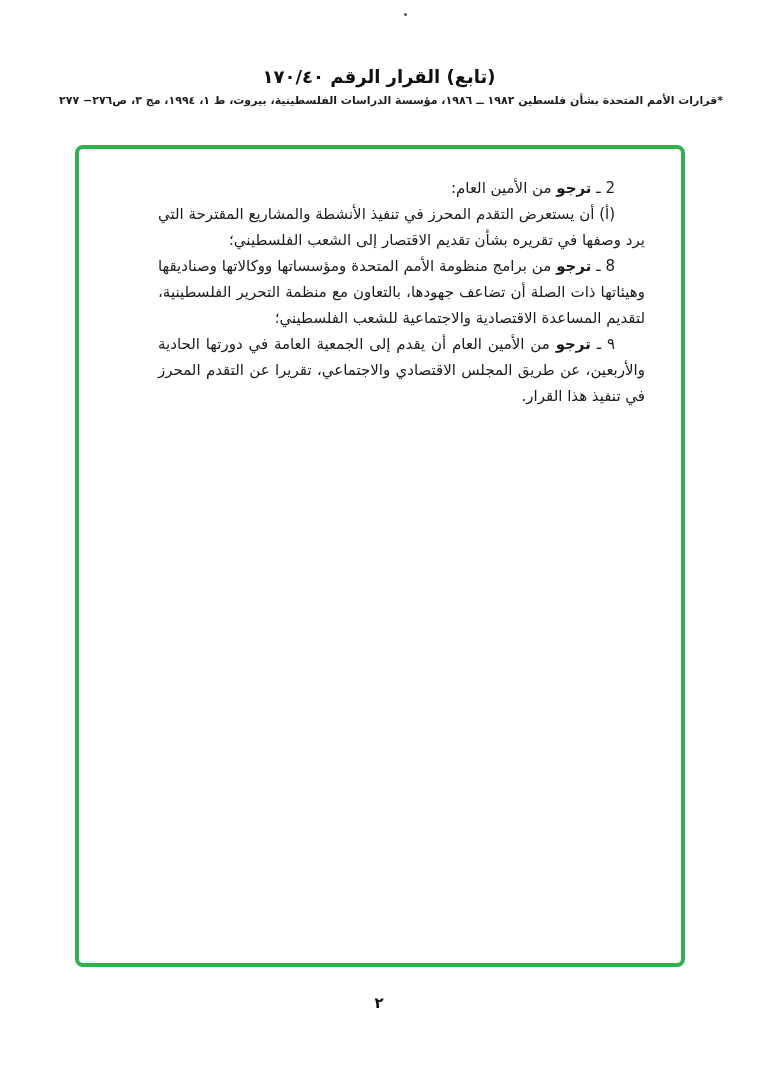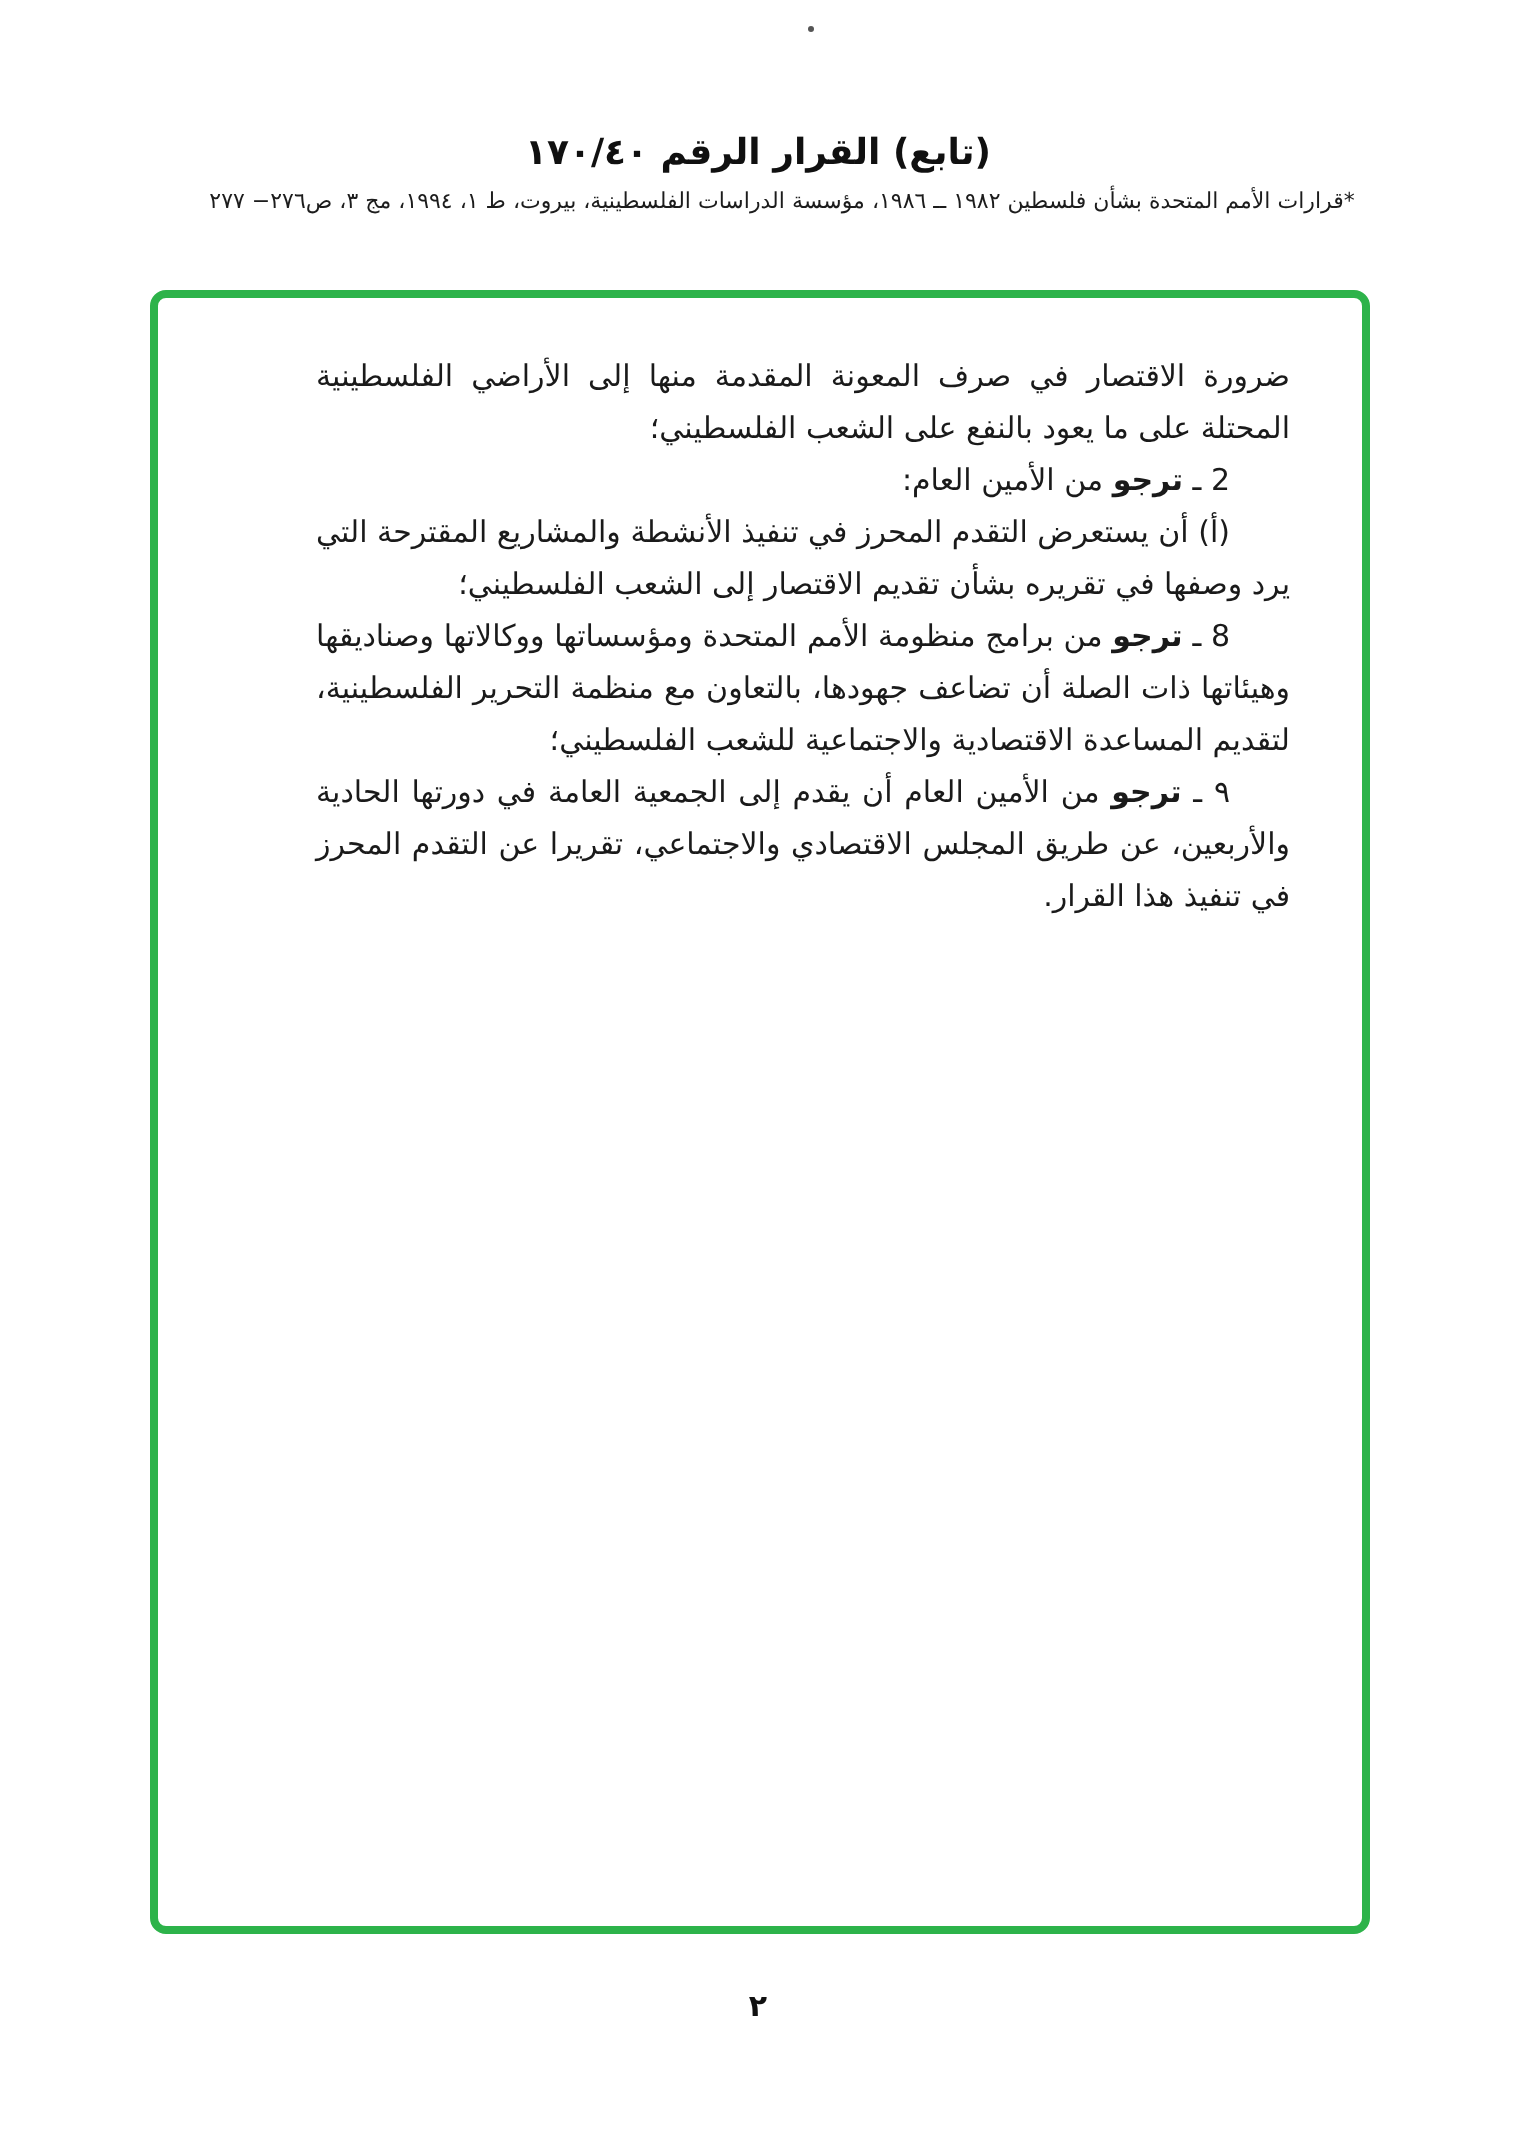--- a/index.html
+++ b/index.html
@@ -36,21 +36,21 @@
   .doc-title {
     margin: 0;
     font-size: 18px;
     font-weight: bold;
     color: #101010;
     letter-spacing: 0.5px;
   }
   .doc-source {
     margin-top: 7px;
     font-size: 11px;
-    font-weight: normal;
+    font-weight: bold;
     color: #1c1c1c;
     white-space: nowrap;
     padding-left: 24px;
   }
   .green-frame {
     position: absolute;
     top: 145px;
     left: 75px;
     width: 610px;
     height: 822px;
@@ -96,21 +96,20 @@
 
   <div class="scan-speck"></div>
 
   <header class="doc-header">
     <h1 class="doc-title">(تابع) القرار الرقم ١٧٠/٤٠</h1>
     <div class="doc-source">*قرارات الأمم المتحدة بشأن فلسطين ١٩٨٢ ــ ١٩٨٦، مؤسسة الدراسات الفلسطينية، بيروت، ط ١، ١٩٩٤، مج ٣، ص٢٧٦− ٢٧٧</div>
   </header>
 
   <div class="green-frame" style="border-color: rgb(45, 179, 74);">
     <div class="text-block">
-        <p class="para"><span>ضرورة الاقتصار في صرف المعونة المقدمة منها إلى الأراضي الفلسطينية المحتلة على ما يعود بالنفع على الشعب الفلسطيني؛</span></p>
         <p class="para indent"><span>2 ـ </span><span class="bold">ترجو</span><span> من الأمين العام:</span></p>
         <p class="para indent"><span>(أ) أن يستعرض التقدم المحرز في تنفيذ الأنشطة والمشاريع المقترحة التي يرد وصفها في تقريره بشأن تقديم الاقتصار إلى الشعب الفلسطيني؛</span></p>
         <p class="para indent"><span>8 ـ </span><span class="bold">ترجو</span><span> من برامج منظومة الأمم المتحدة ومؤسساتها ووكالاتها وصناديقها وهيئاتها ذات الصلة أن تضاعف جهودها، بالتعاون مع منظمة التحرير الفلسطينية، لتقديم المساعدة الاقتصادية والاجتماعية للشعب الفلسطيني؛</span></p>
         <p class="para indent"><span>٩ ـ </span><span class="bold">ترجو</span><span> من الأمين العام أن يقدم إلى الجمعية العامة في دورتها الحادية والأربعين، عن طريق المجلس الاقتصادي والاجتماعي، تقريرا عن التقدم المحرز في تنفيذ هذا القرار.</span></p>
       </div>
   </div>
 
   <div class="page-number">٢</div>
 
 </div>

